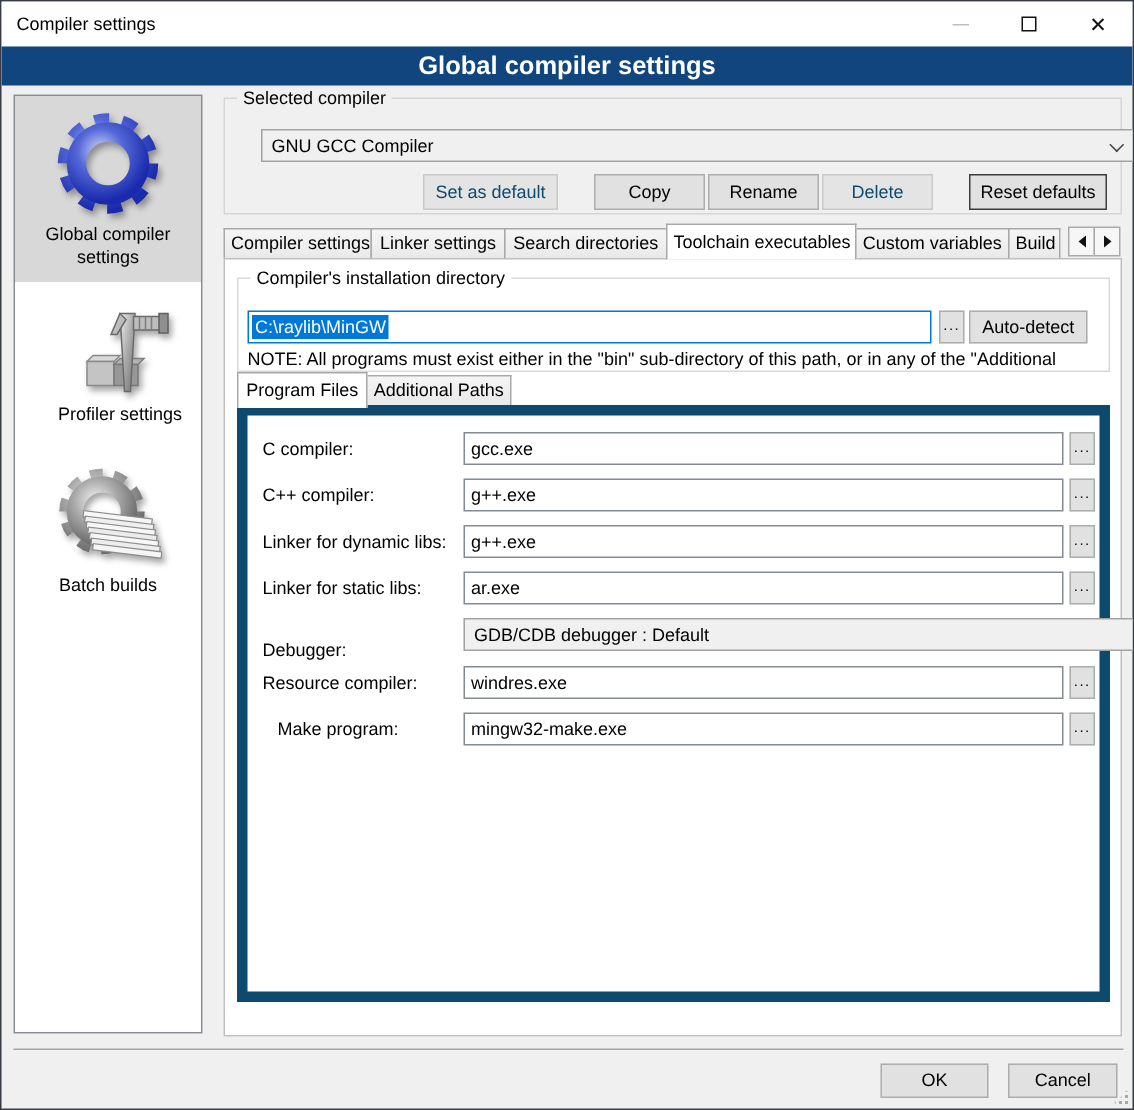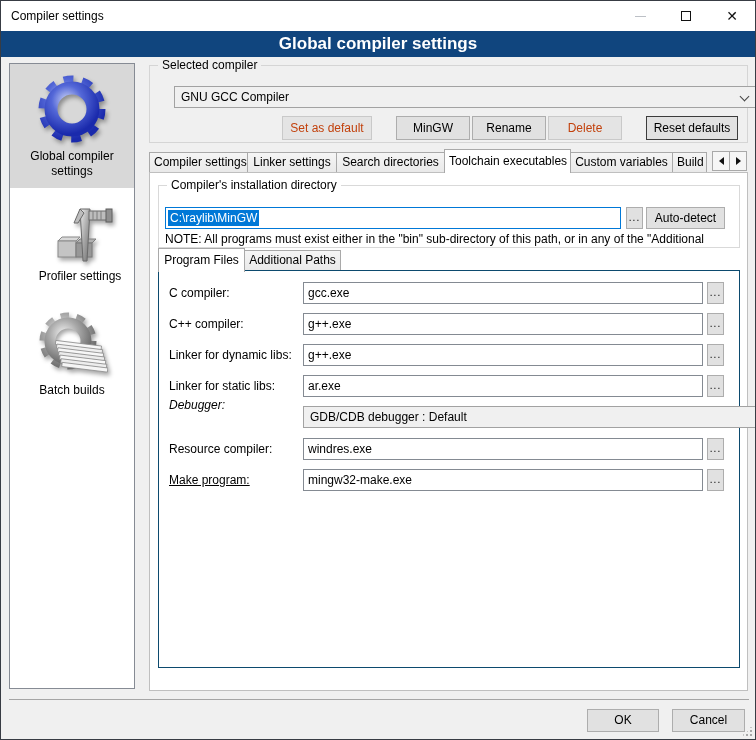--- a/index.html
+++ b/index.html
@@ -25,21 +25,21 @@
   .side-item .icon{display:block;margin:2px auto 0;filter:drop-shadow(2px 3px 2px rgba(0,0,0,.35));}
   .side-item .slabel{display:block;line-height:15px;padding:2px 4px 8px;}
   
   .groupbox{position:absolute;border:1px solid #d5d5d5;}
   .legend{position:absolute;top:-8px;left:8px;padding:0 4px;line-height:14px;}
   .legend.on-gray{background:#f0f0f0;}
   .legend.on-white{background:#ffffff;}
   
   .btn{position:absolute;height:24px;background:#e1e1e1;border:1px solid #adadad;
        font-size:12px;text-align:center;line-height:22px;cursor:pointer;padding:0;}
-  .btn.disabled{color:#c2410c;border-color:#c9c9c9;background:#e4e4e4;cursor:default;}
+  .btn.disabled{color:#0c4a6e;border-color:#c9c9c9;background:#e4e4e4;cursor:default;}
   .btn.emph{border-color:#3c3c3c;}
   .btn.small{height:22px;line-height:20px;}
   
   .combo{position:absolute;height:22px;background:#f0f0f0;border:1px solid #a2a2a2;
          line-height:20px;padding-left:6px;cursor:pointer;}
   .combo .chev{position:absolute;right:8px;top:6px;width:7px;height:7px;
          border-right:1.4px solid #444;border-bottom:1.4px solid #444;transform:rotate(45deg);}
   
   .tabstrip{position:absolute;left:148px;top:148px;width:599px;height:23px;display:flex;
             align-items:flex-end;z-index:4;}
@@ -50,21 +50,21 @@
   .tabscroll{position:absolute;right:1px;top:2px;display:flex;z-index:7;}
   .tsbtn{width:18px;height:20px;background:#f6f6f6;border:1px solid #a9a9a9;margin-left:-1px;
          display:flex;align-items:center;justify-content:center;cursor:pointer;}
   .tri-l{width:0;height:0;border-top:4px solid transparent;border-bottom:4px solid transparent;border-right:5px solid #111;}
   .tri-r{width:0;height:0;border-top:4px solid transparent;border-bottom:4px solid transparent;border-left:5px solid #111;}
   
   .tabpanel{position:absolute;left:148px;top:171px;width:599px;height:519px;background:#fff;
             border:1px solid #bfbfbf;z-index:3;}
   .innertabs{position:absolute;left:8px;top:75px;height:23px;display:flex;align-items:center;z-index:4;}
   .innerpanel{position:absolute;left:8px;top:97px;width:582px;height:398px;background:#fff;
-              border:1px solid #0c4a6e;}
+              border:7px solid #0c4a6e;}
   
   .ffield{position:absolute;height:22px;border:1px solid #848a92;background:#fff;
           font-size:12px;padding:0 4px;}
   .browse{position:absolute;width:17px;height:22px;background:#e1e1e1;border:1px solid #adadad;
           font-size:10px;line-height:18px;text-align:center;letter-spacing:1px;cursor:pointer;padding:0;}
   .flabel{position:absolute;line-height:22px;}
   .fakeinput{position:absolute;height:22px;border:1px solid #0078d7;background:#fff;
              line-height:20px;padding-left:2px;cursor:text;}
   .selhl{background:#0078d7;color:#fff;padding:1px 2px;}
   .note{position:absolute;color:#000000;white-space:nowrap;overflow:hidden;}
@@ -162,21 +162,21 @@
     </div>
   </div>
 
   <div class="groupbox" style="left:148px;top:64px;width:599px;height:78px;">
     <span class="legend on-gray">Selected compiler</span>
     <div class="combo" style="left:24px;top:20px;width:583px;">
       <span>GNU GCC Compiler</span>
       <span class="chev"></span>
     </div>
     <button class="btn disabled" style="left:132px;top:50px;width:90px;">Set as default</button>
-    <button class="btn" style="left:246px;top:50px;width:74px;">MinGW</button>
+    <button class="btn" style="left:246px;top:50px;width:74px;">Copy</button>
     <button class="btn" style="left:322px;top:50px;width:74px;">Rename</button>
     <button class="btn disabled" style="left:398px;top:50px;width:74px;">Delete</button>
     <button class="btn emph" style="left:496px;top:50px;width:92px;">Reset defaults</button>
   </div>
 
   <div class="tabstrip">
     <div class="tab" style="width:99px;">Compiler settings</div>
     <div class="tab" style="width:90px;">Linker settings</div>
     <div class="tab" style="width:109px;">Search directories</div>
     <div class="tab active" style="width:127px;">Toolchain executables</div>
@@ -219,31 +219,31 @@
       <button class="browse" style="left:548px;top:42px;">...</button>
 
       <span class="flabel" style="left:10px;top:73px;">Linker for dynamic libs:</span>
       <input class="ffield" style="left: 144px; top: 73px; width: 400px;" value="g++.exe">
       <button class="browse" style="left:548px;top:73px;">...</button>
 
       <span class="flabel" style="left:10px;top:104px;">Linker for static libs:</span>
       <input class="ffield" style="left: 144px; top: 104px; width: 400px;" value="ar.exe">
       <button class="browse" style="left:548px;top:104px;">...</button>
 
-      <span class="flabel" style="left:10px;top:123px;font-style:italic;">Debugger:</span>
+      <span class="flabel" style="left:10px;top:145px;">Debugger:</span>
       <div class="combo" style="left:144px;top:135px;width:507px;">
         <span>GDB/CDB debugger : Default</span>
         <span class="chev"></span>
       </div>
 
       <span class="flabel" style="left:10px;top:167px;">Resource compiler:</span>
       <input class="ffield" style="left: 144px; top: 167px; width: 400px;" value="windres.exe">
       <button class="browse" style="left:548px;top:167px;">...</button>
 
-      <span class="flabel" style="left:10px;top:198px;text-decoration:underline;">Make program:</span>
+      <span class="flabel" style="left:20px;top:198px;">Make program:</span>
       <input class="ffield" style="left: 144px; top: 198px; width: 400px;" value="mingw32-make.exe">
       <button class="browse" style="left:548px;top:198px;">...</button>
     </div>
   </div>
 
   <div class="footer-sep"></div>
   <button class="btn" style="left:586px;top:708px;width:72px;height:23px;line-height:21px;">OK</button>
   <button class="btn" style="left:671px;top:708px;width:73px;height:23px;line-height:21px;">Cancel</button>
   <svg class="grip" width="10" height="10">
     <rect x="7" y="7" width="2" height="2" fill="#a8a8a8"></rect>

